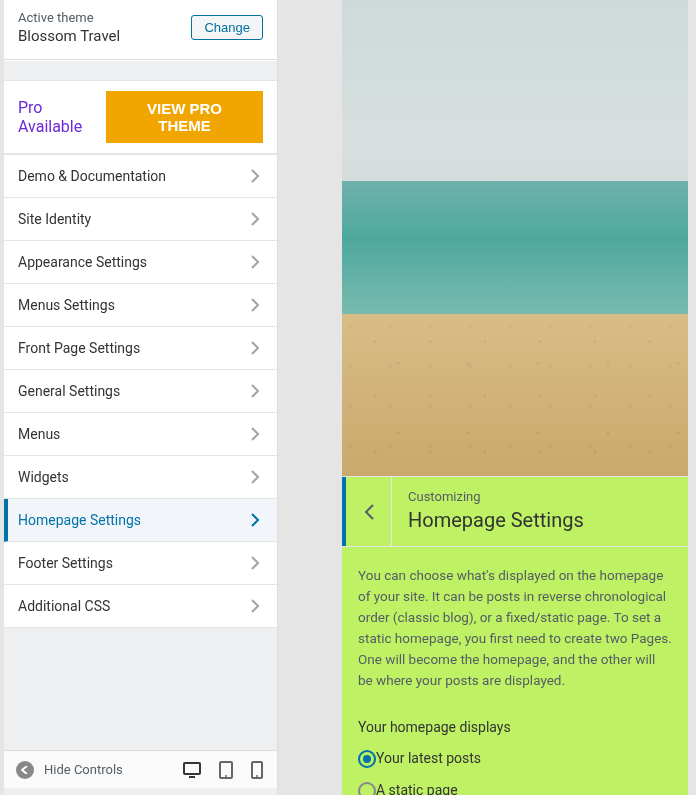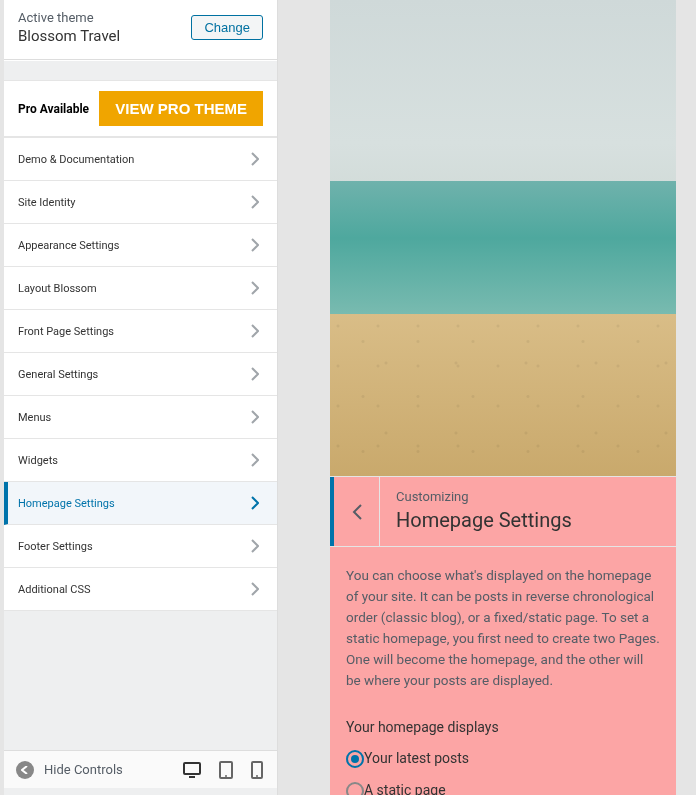--- a/index.html
+++ b/index.html
@@ -10,41 +10,41 @@
   .panel { position:absolute; left:4px; top:0; width:274px; height:795px; background:#eeeff0; border-right:1px solid #ddd; }
   .theme-head { background:#fff; padding:10px 14px 14px; border-bottom:1px solid #ddd; display:flex; justify-content:space-between; align-items:center; }
   .theme-head .tleft { display:flex; flex-direction:column; }
   .theme-head .lbl { color:#555d66; font-size:13px; }
   .theme-head .name { color:#333; font-size:15px; margin-top:2px; }
   .change-btn { border:1px solid #0071a1; color:#0071a1; background:#f3f5f6; padding:4px 12px; border-radius:3px; font-size:13px; cursor:pointer; }
 
   .sep { height:20px; background:#eeeff0; border-top:1px solid #fff; }
 
   .pro-row { background:#fff; border-top:1px solid #e5e5e5; border-bottom:1px solid #e5e5e5; display:flex; align-items:center; justify-content:space-between; padding:10px 14px; }
-  .pro-row .plabel { color:#000000; font-size:12px;font-weight:bold; }
+  .pro-row .plabel { color:#6d28d9; font-size:16px; }
   .pro-btn { background:#f0a500; color:#fff; border:none; font-weight:700; font-size:15px; padding:9px 16px; cursor:pointer; }
 
   .nav { list-style:none; margin:0; padding:0; }
-  .nav li { background:#fff; border-bottom:1px solid #e5e5e5; display:flex; align-items:center; justify-content:space-between; padding:13px 14px; cursor:pointer; font-size:11px; color:#333; }
+  .nav li { background:#fff; border-bottom:1px solid #e5e5e5; display:flex; align-items:center; justify-content:space-between; padding:13px 14px; cursor:pointer; font-size:14px; color:#333; }
   .nav li:first-child { border-top:1px solid #e5e5e5; }
   .nav li.active { background:#f2f6fa; color:#0073aa; border-left:4px solid #0073aa; padding-left:10px; }
   .nav li.active .chev svg path { stroke:#0073aa; }
   .chev { width:16px; height:16px; display:flex; align-items:center; justify-content:center; }
   .chev svg { width:8px; height:14px; }
 
   .bottom-bar { position:absolute; left:0; right:0; bottom:7px; height:38px; background:#fafafa; border-top:1px solid #ddd; display:flex; align-items:center; justify-content:space-between; padding:0 8px 0 12px; }
   .hide-controls { display:flex; align-items:center; gap:10px; color:#555d66; font-size:13px; cursor:pointer; }
   .hide-controls .circ { width:18px; height:18px; border-radius:50%; background:#888; display:flex; align-items:center; justify-content:center; }
   .hide-controls .circ svg { width:8px; height:8px; }
   .devices { display:flex; gap:18px; align-items:center; padding-right:6px;}
   .devices span { color:#555; cursor:pointer; }
   .devices svg { display:block; }
 
   
-  .preview { position:absolute; left:330px; top:0; width:346px; height:795px; background:#fca5a5; }
+  .preview { position:absolute; left:342px; top:0; width:346px; height:795px; background:#bef264; }
   .photo { width:100%; height:476px; position:relative; overflow:hidden; }
   .sky { position:absolute; inset:0; height:60%; background:linear-gradient(#cfd9d9,#d7e0df,#c8d3cd); }
   .sea { position:absolute; left:0; right:0; top:38%; height:30%; background:linear-gradient(#6fb2ac,#4ea89e 40%,#7ebdb2); }
   .sand { position:absolute; left:0; right:0; bottom:0; height:34%; background:
       radial-gradient(circle at 20% 30%, rgba(0,0,0,0.06) 0 1px, transparent 2px),
       radial-gradient(circle at 60% 50%, rgba(0,0,0,0.06) 0 1px, transparent 2px),
       radial-gradient(circle at 80% 70%, rgba(0,0,0,0.06) 0 1px, transparent 2px),
       linear-gradient(#d9bd87,#c9a96c);
     background-size:40px 40px,55px 55px,70px 70px,100% 100%;
   }
@@ -105,21 +105,21 @@
       </li>
       <li>
         <span>Appearance Settings</span>
         <span class="chev">
             <svg viewBox="0 0 8 14">
               <path d="M1 1 L7 7 L1 13" fill="none" stroke="#a0a5aa" stroke-width="2"></path>
             </svg>
           </span>
       </li>
       <li>
-        <span>Layout Blossom</span>
+        <span>Menus Settings</span>
         <span class="chev">
             <svg viewBox="0 0 8 14">
               <path d="M1 1 L7 7 L1 13" fill="none" stroke="#a0a5aa" stroke-width="2"></path>
             </svg>
           </span>
       </li>
       <li>
         <span>Front Page Settings</span>
         <span class="chev">
             <svg viewBox="0 0 8 14">

